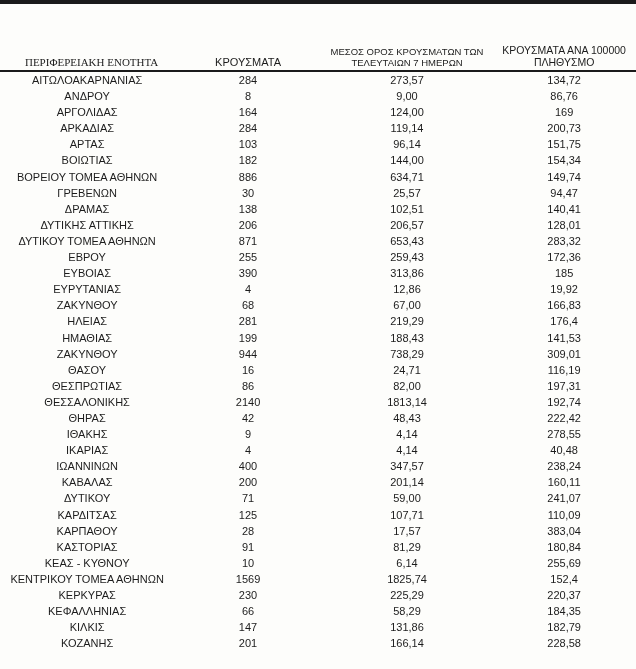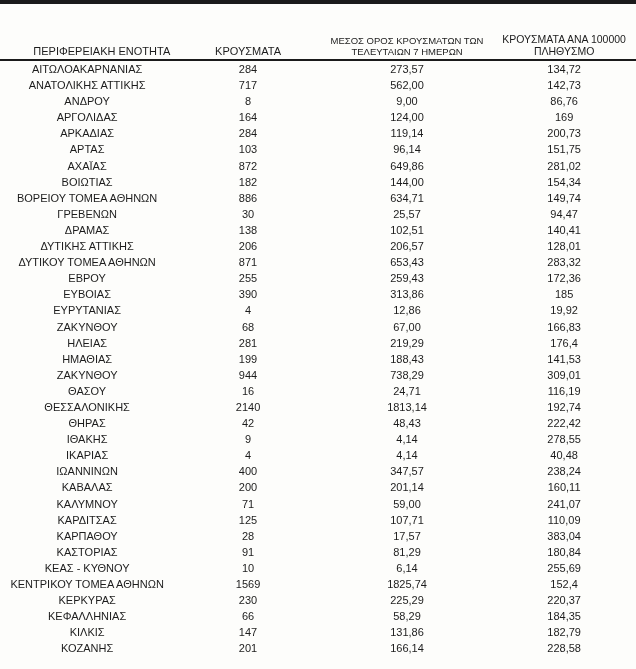--- a/index.html
+++ b/index.html
@@ -30,29 +30,30 @@
   col.c1 { width: 27.4%; }
   col.c2 { width: 23.2%; }
   col.c3 { width: 26.8%; }
   col.c4 { width: 22.6%; }
 
   thead th {
     vertical-align: bottom;
     font-weight: normal;
     text-align: center;
     border-bottom: 2px solid #1b1b1b;
-    height: 56px;
+    height: 67px;
     padding: 0 4px 2px 4px;
     box-sizing: border-box;
     font-size: 11px;
     line-height: 12px;
   }
   thead th.h-region {
-    text-align: right;
+    text-align: center;
     padding-left: 13px;
+    font-family: Liberation Serif, serif;
   }
   thead th.h-avg7 {
     font-size: 9.5px;
     line-height: 11px;
   }
   thead th.h-per100k {
     font-size: 10.5px;
     line-height: 12px;
   }
   tbody td {
@@ -87,26 +88,20 @@
       </tr>
     </thead>
     <tbody>
         <tr>
           <td>ΑΙΤΩΛΟΑΚΑΡΝΑΝΙΑΣ</td>
           <td>284</td>
           <td>273,57</td>
           <td>134,72</td>
         </tr>
         <tr>
-          <td>ΑΝΑΤΟΛΙΚΗΣ ΑΤΤΙΚΗΣ</td>
-          <td>717</td>
-          <td>562,00</td>
-          <td>142,73</td>
-        </tr>
-        <tr>
           <td>ΑΝΔΡΟΥ</td>
           <td>8</td>
           <td>9,00</td>
           <td>86,76</td>
         </tr>
         <tr>
           <td>ΑΡΓΟΛΙΔΑΣ</td>
           <td>164</td>
           <td>124,00</td>
           <td>169</td>
@@ -117,26 +112,20 @@
           <td>119,14</td>
           <td>200,73</td>
         </tr>
         <tr>
           <td>ΑΡΤΑΣ</td>
           <td>103</td>
           <td>96,14</td>
           <td>151,75</td>
         </tr>
         <tr>
-          <td>ΑΧΑΪΑΣ</td>
-          <td>872</td>
-          <td>649,86</td>
-          <td>281,02</td>
-        </tr>
-        <tr>
           <td>ΒΟΙΩΤΙΑΣ</td>
           <td>182</td>
           <td>144,00</td>
           <td>154,34</td>
         </tr>
         <tr>
           <td>ΒΟΡΕΙΟΥ ΤΟΜΕΑ ΑΘΗΝΩΝ</td>
           <td>886</td>
           <td>634,71</td>
           <td>149,74</td>
@@ -207,20 +196,26 @@
           <td>738,29</td>
           <td>309,01</td>
         </tr>
         <tr>
           <td>ΘΑΣΟΥ</td>
           <td>16</td>
           <td>24,71</td>
           <td>116,19</td>
         </tr>
         <tr>
+          <td>ΘΕΣΠΡΩΤΙΑΣ</td>
+          <td>86</td>
+          <td>82,00</td>
+          <td>197,31</td>
+        </tr>
+        <tr>
           <td>ΘΕΣΣΑΛΟΝΙΚΗΣ</td>
           <td>2140</td>
           <td>1813,14</td>
           <td>192,74</td>
         </tr>
         <tr>
           <td>ΘΗΡΑΣ</td>
           <td>42</td>
           <td>48,43</td>
           <td>222,42</td>
@@ -243,21 +238,21 @@
           <td>347,57</td>
           <td>238,24</td>
         </tr>
         <tr>
           <td>ΚΑΒΑΛΑΣ</td>
           <td>200</td>
           <td>201,14</td>
           <td>160,11</td>
         </tr>
         <tr>
-          <td>ΚΑΛΥΜΝΟΥ</td>
+          <td>ΔΥΤΙΚΟΥ</td>
           <td>71</td>
           <td>59,00</td>
           <td>241,07</td>
         </tr>
         <tr>
           <td>ΚΑΡΔΙΤΣΑΣ</td>
           <td>125</td>
           <td>107,71</td>
           <td>110,09</td>
         </tr>

